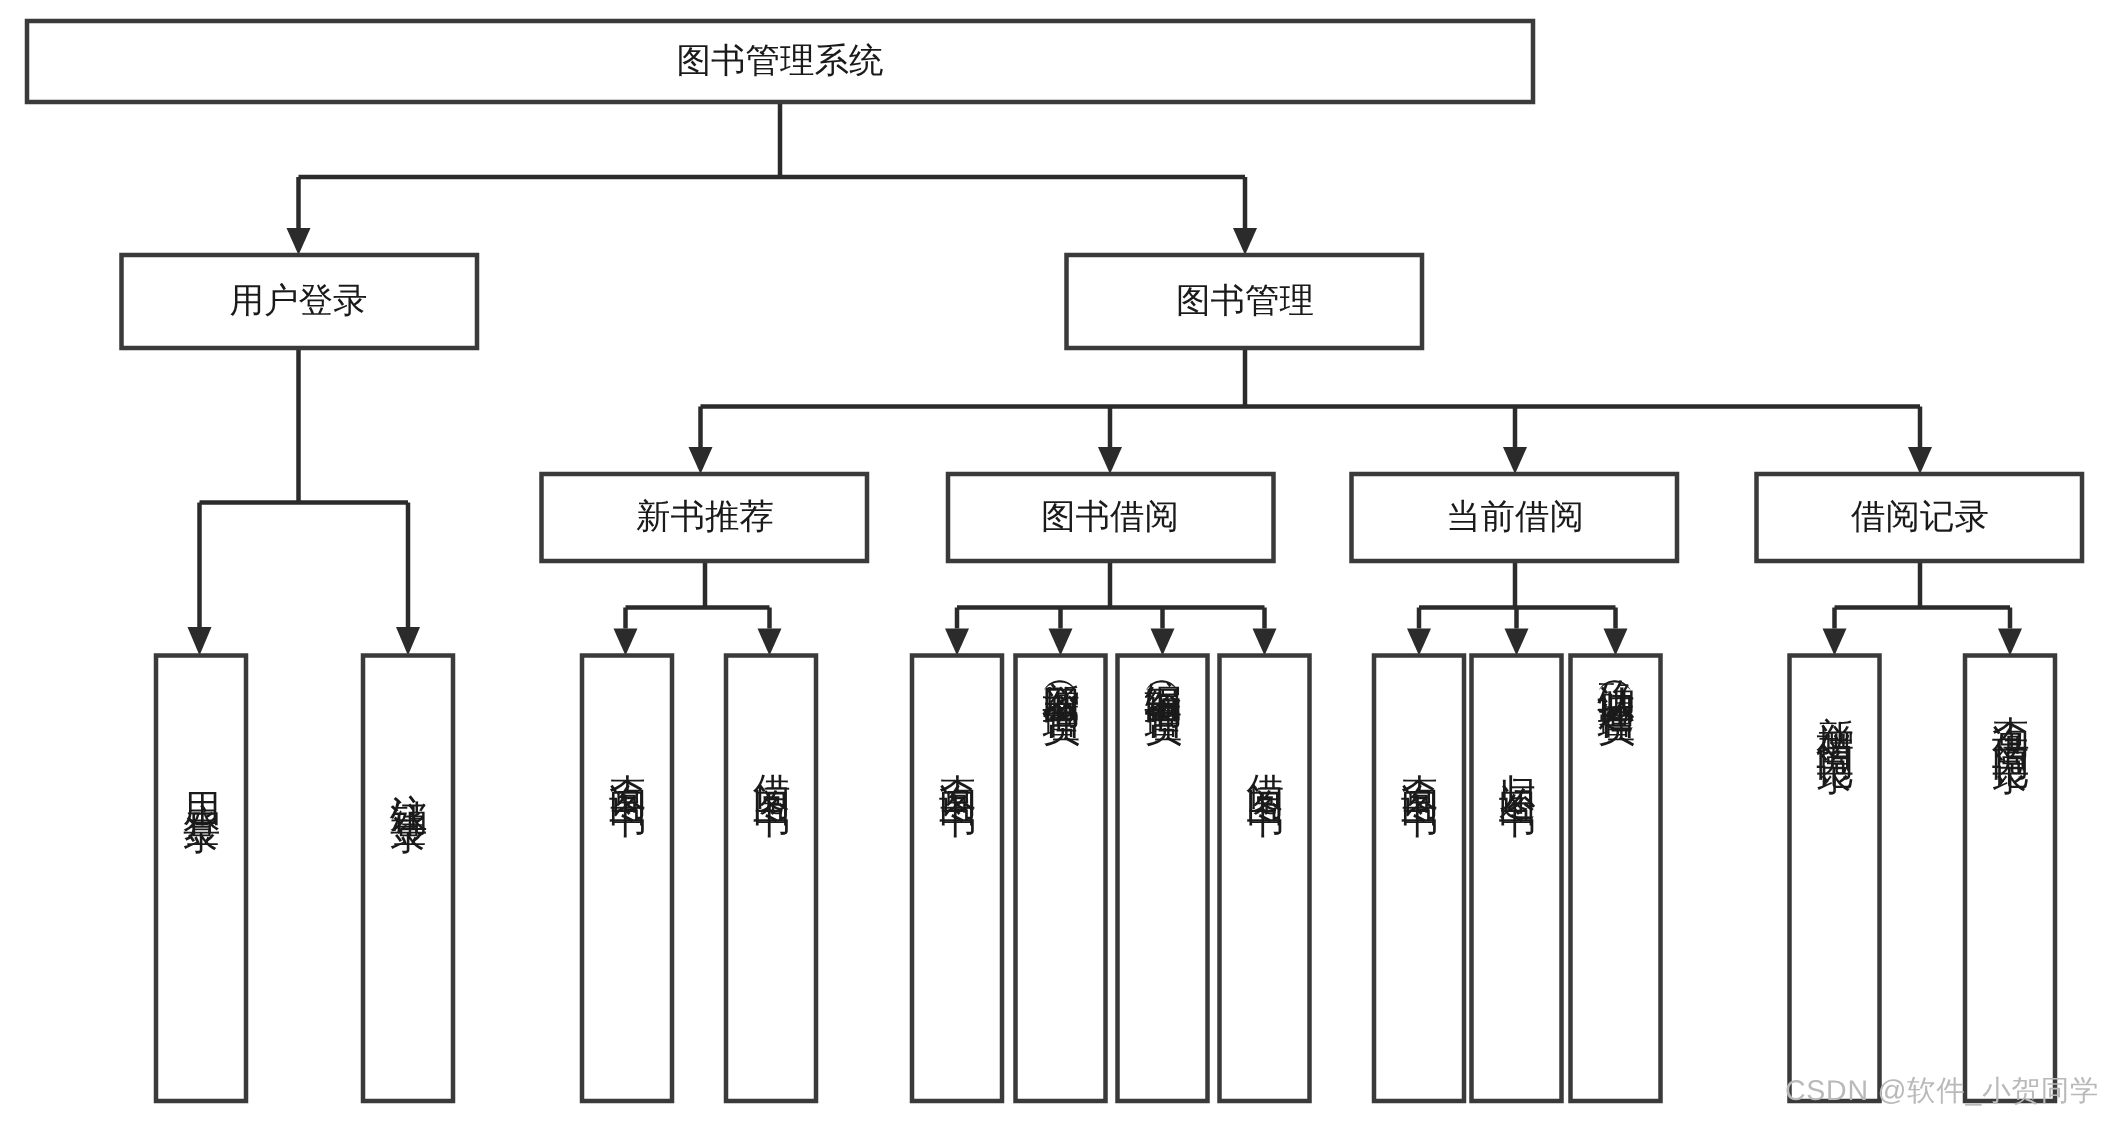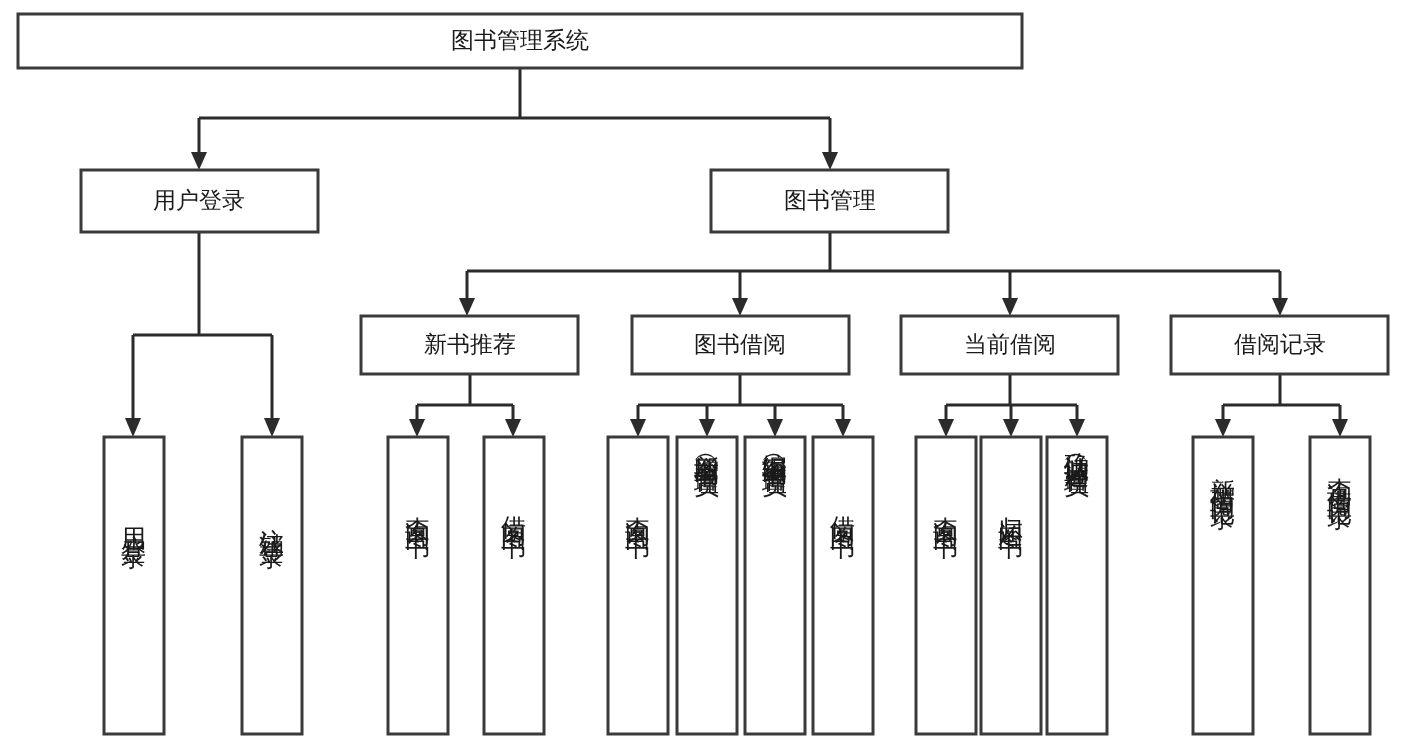--- a/index.html
+++ b/index.html
@@ -217,14 +217,15 @@
       <text class="leaf-label" x="1223" y="475" style="writing-mode:vertical-rl;text-orientation:upright;letter-spacing:6px;">新增借阅记录</text>
     </g>
 
     <g>
       <rect class="box-rect" x="1310" y="437" width="60" height="297"></rect>
       <text class="leaf-label" x="1340" y="475" style="writing-mode:vertical-rl;text-orientation:upright;letter-spacing:6px;">查询借阅记录</text>
     </g>
 
   </svg>
 
+  <div class="watermark">CSDN @软件_小贺同学</div>
 
 </div>
 
 </body></html>

